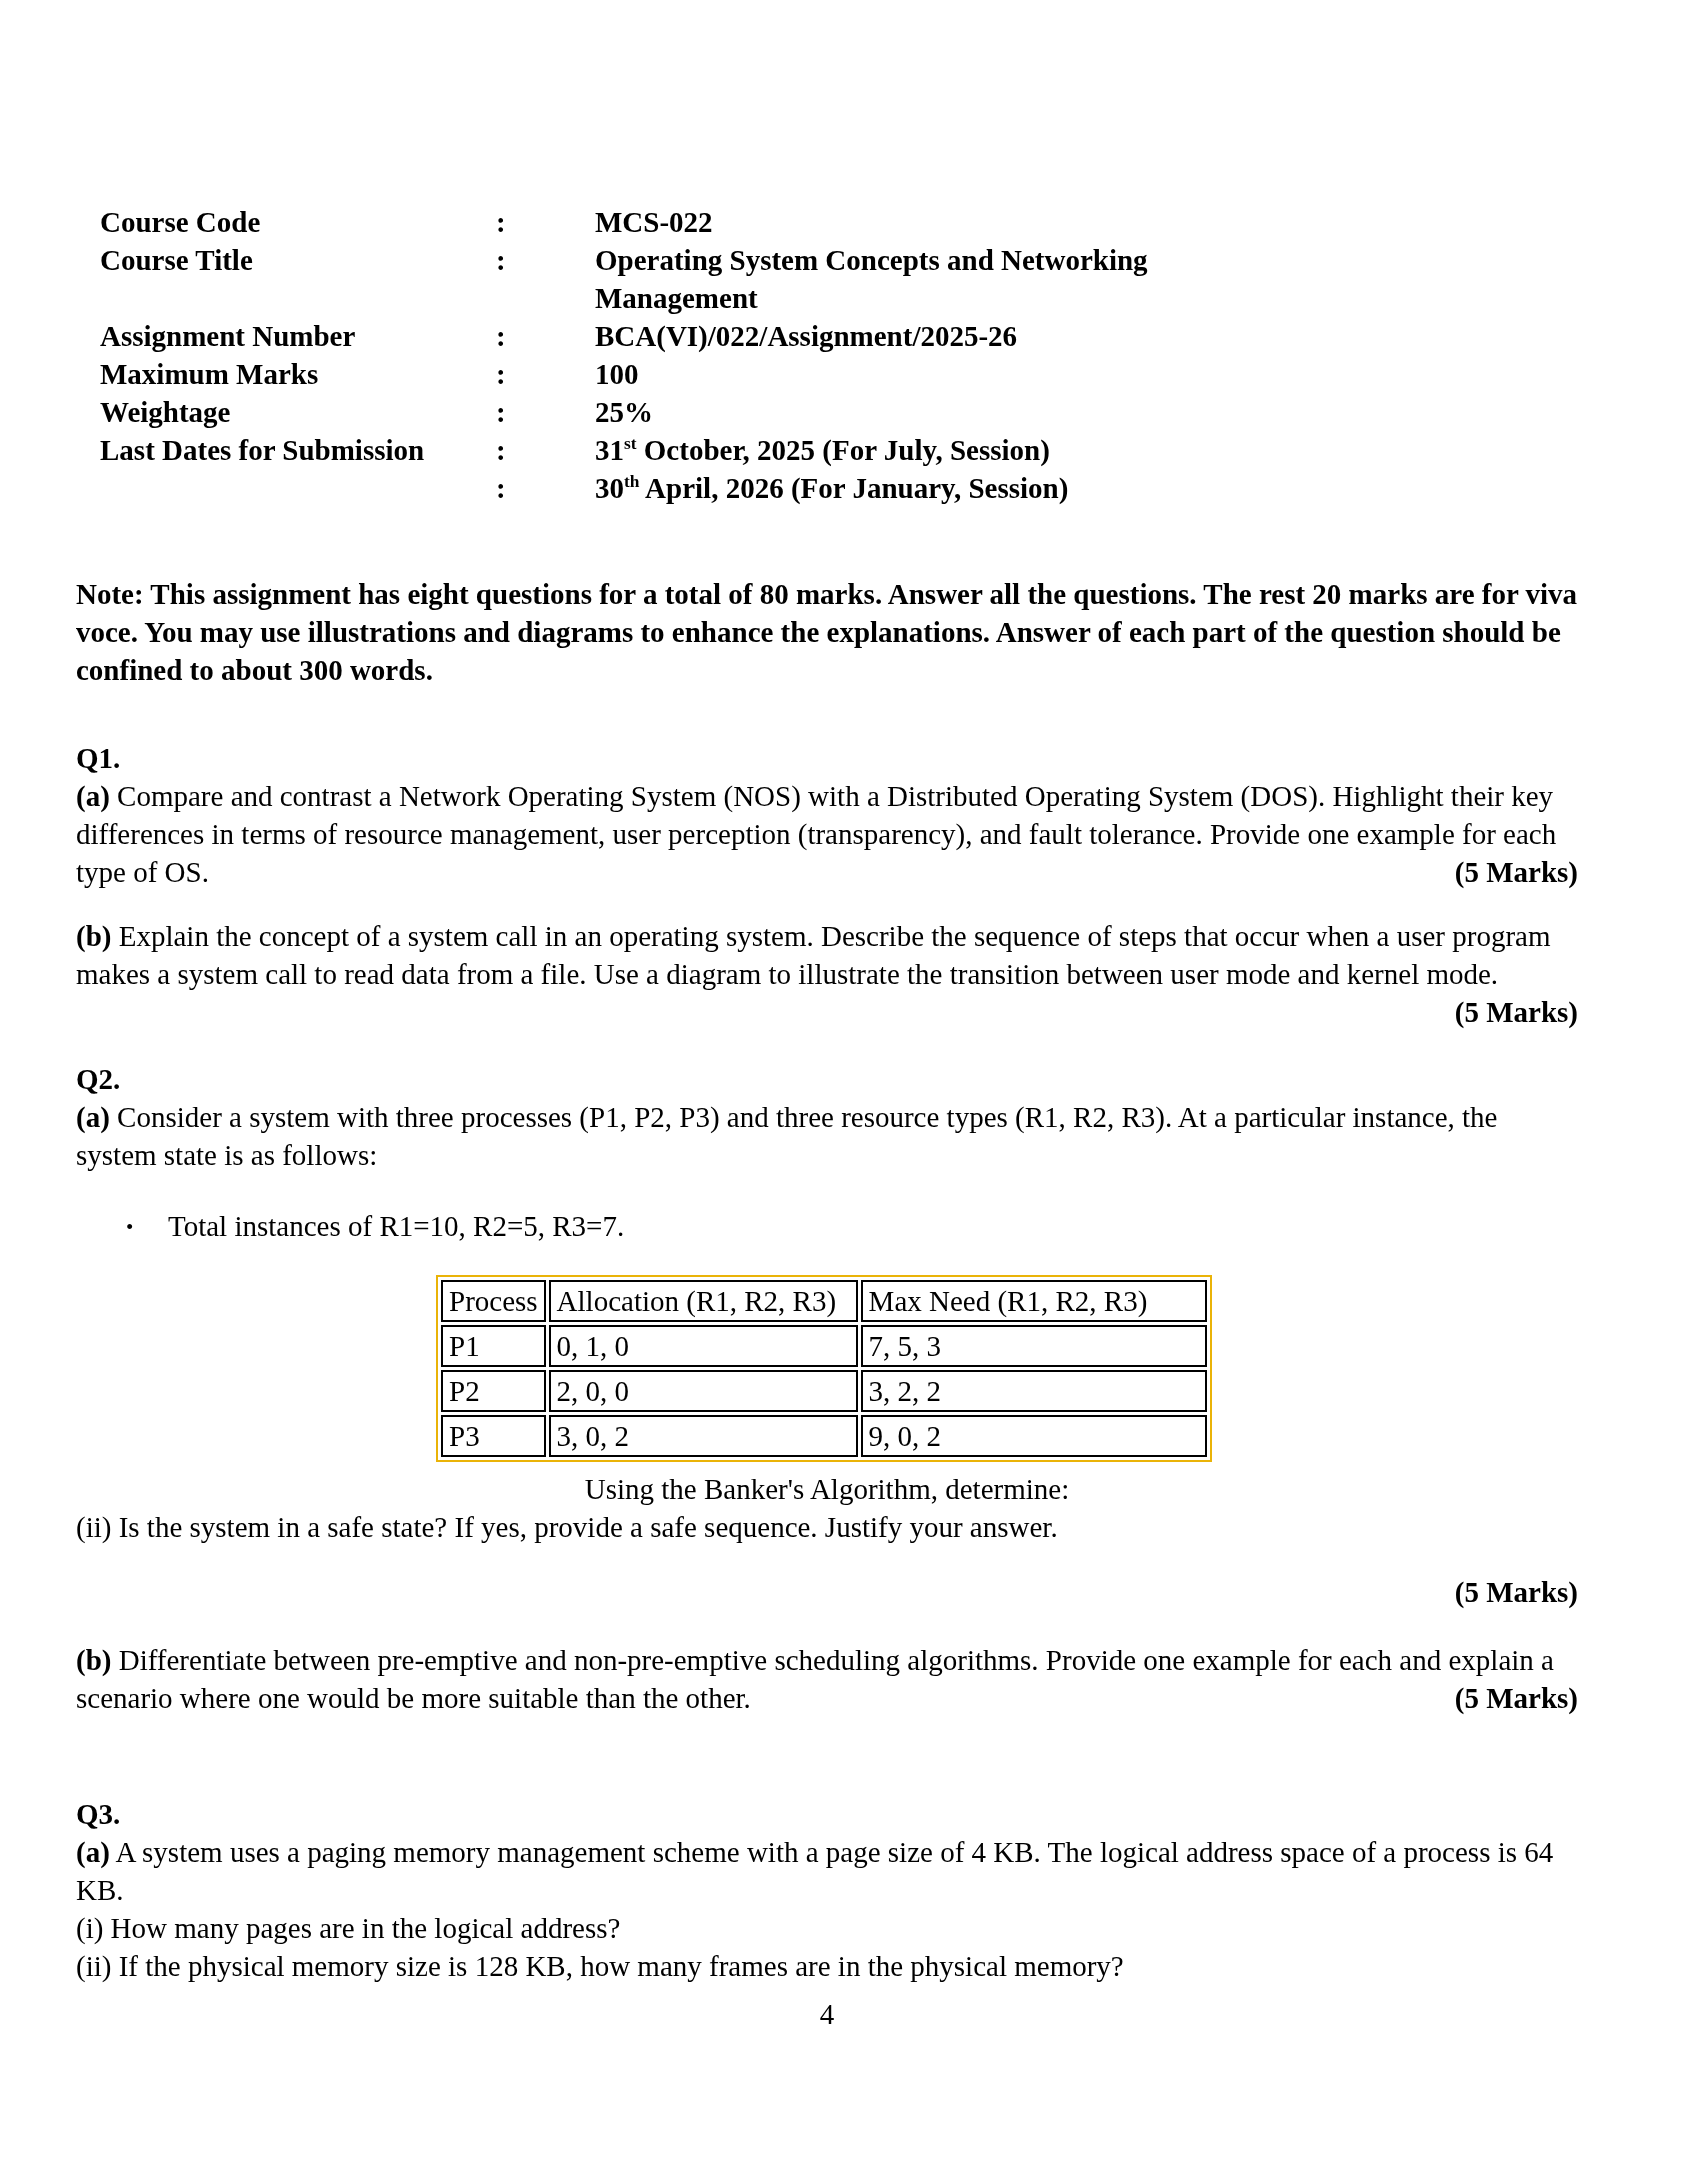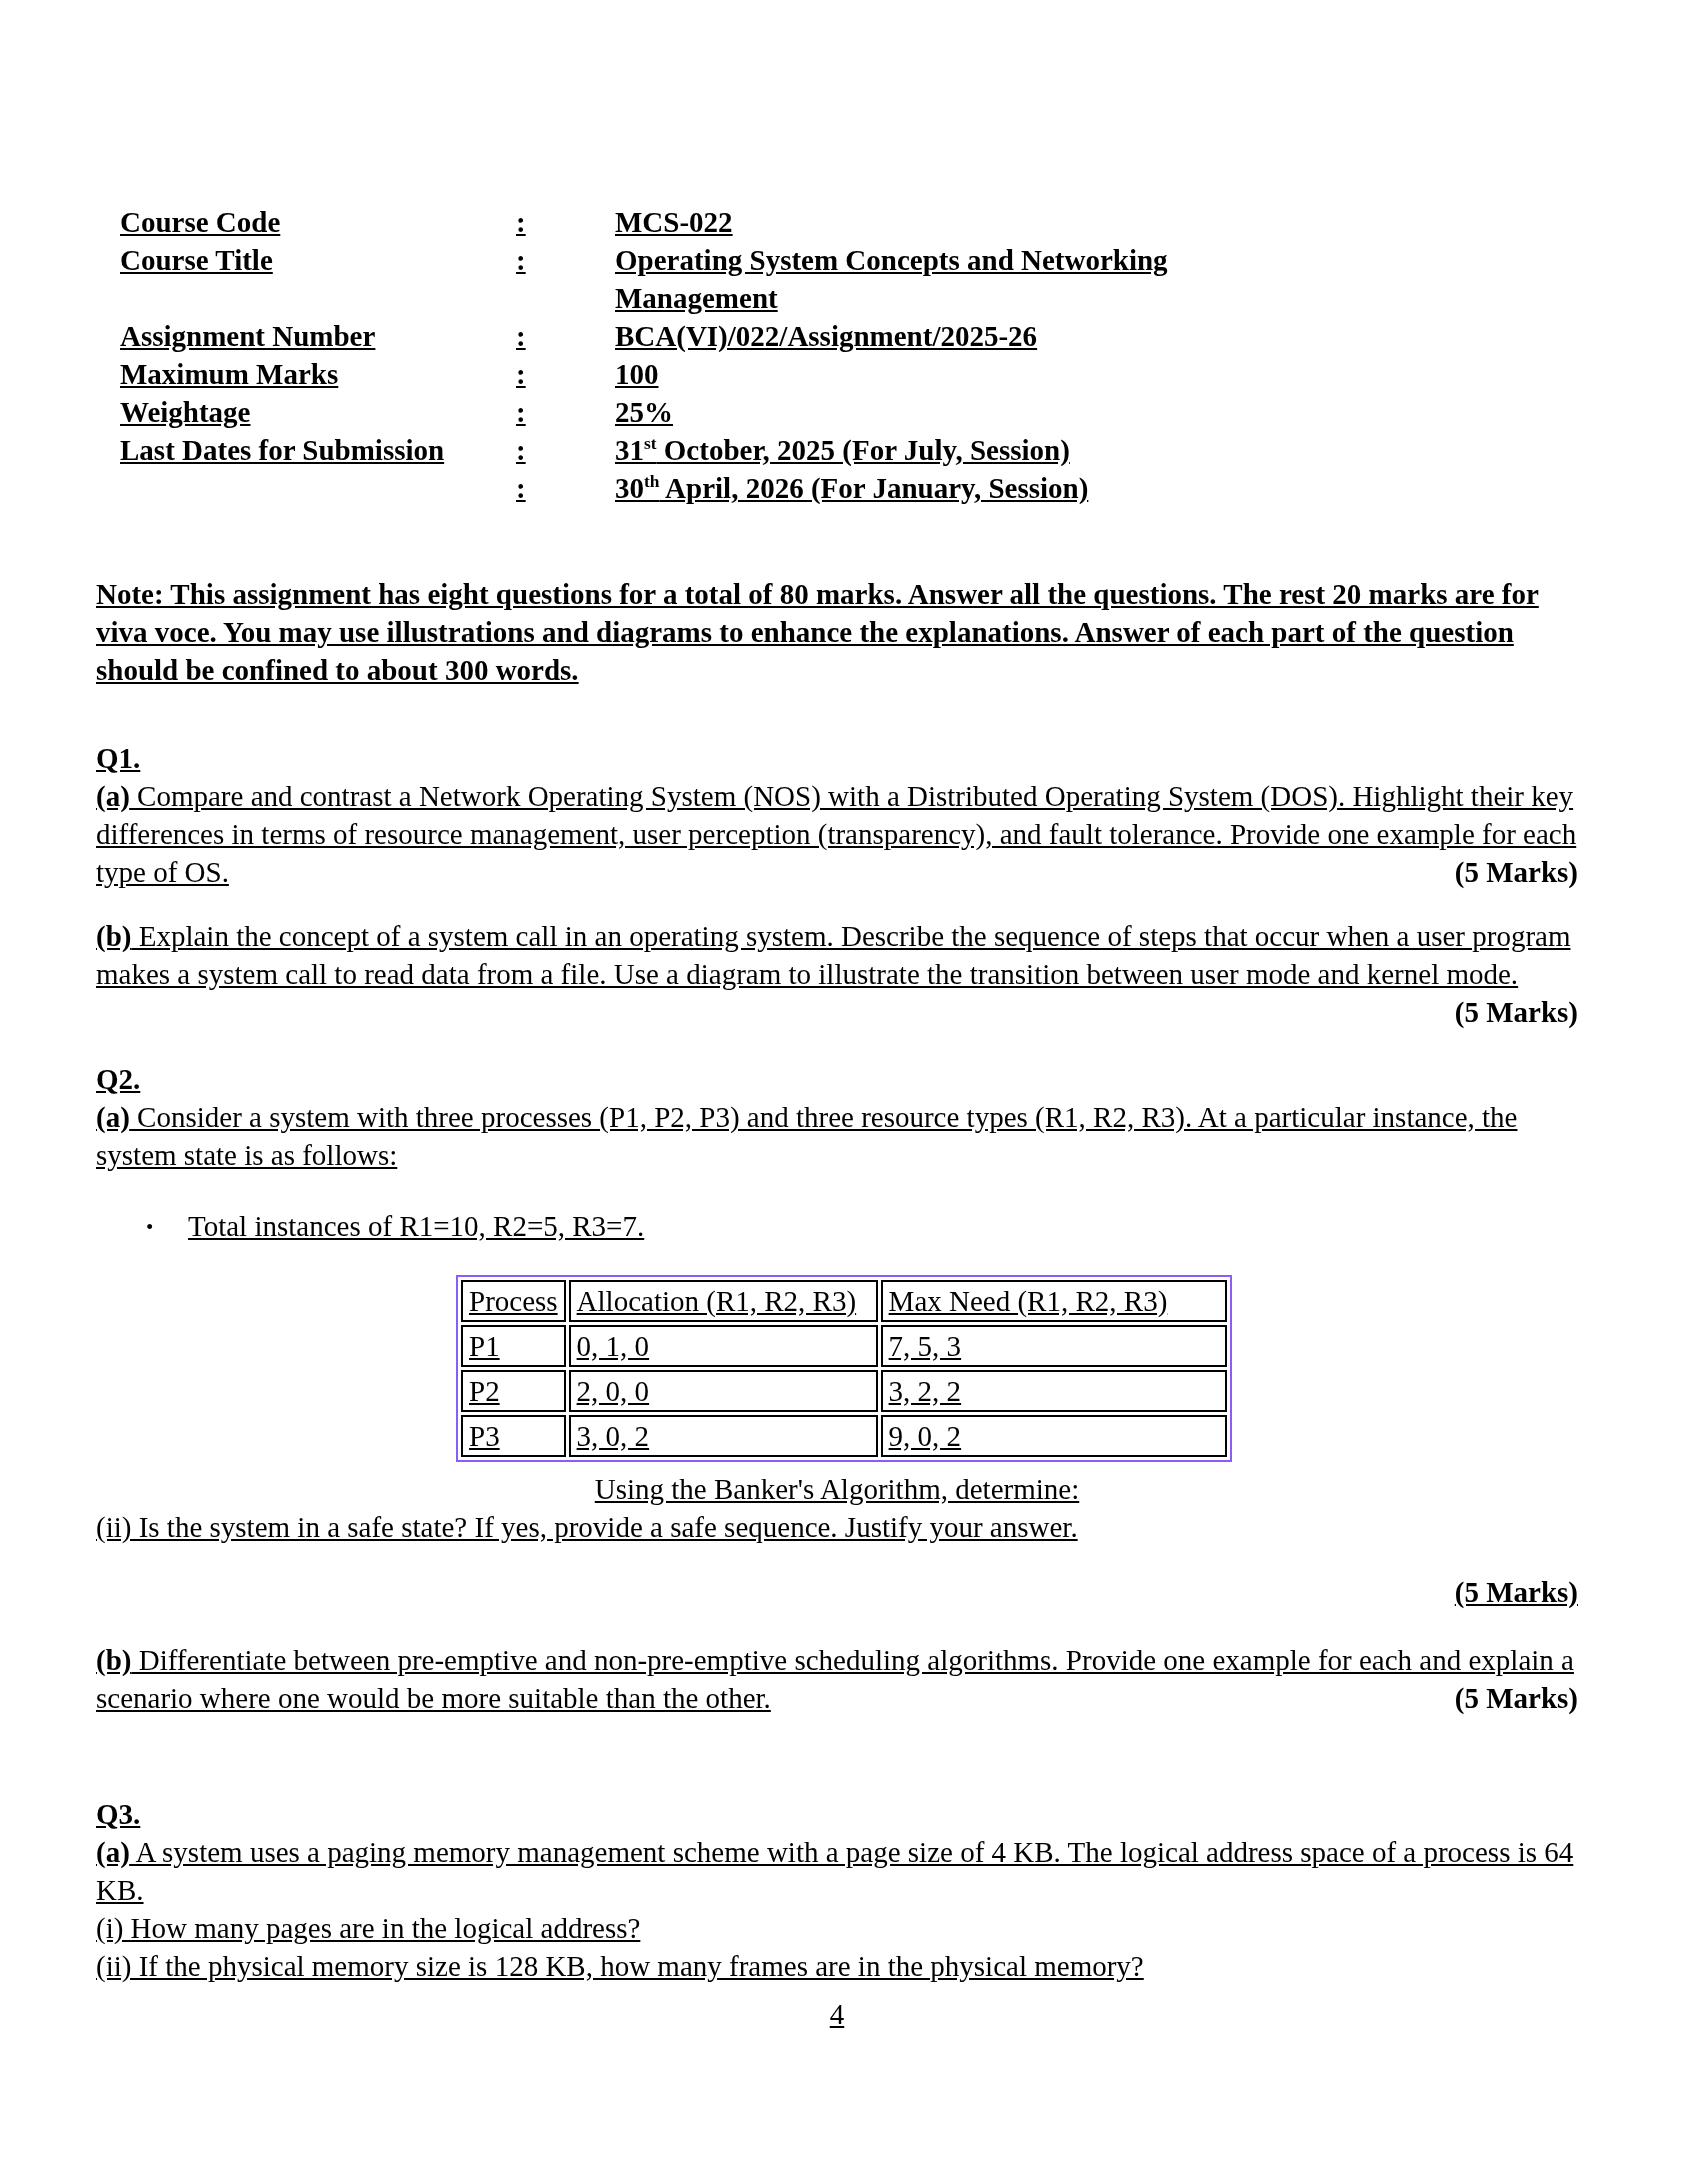--- a/index.html
+++ b/index.html
@@ -2,21 +2,21 @@
 <html><head>
 <meta charset="utf-8">
 <style>
   * { margin: 0; padding: 0; box-sizing: border-box; }
   html, body { background: #ffffff; }
   body {
     width: 1683px; height: 2178px;
     font-family: "Liberation Serif", serif;
     font-size: 29px; color: #000;
   }
-  .page { padding: 203px 105px 0 96px; text-decoration: underline; }
+  .page { padding: 203px 105px 0 76px; }
   .line, p { line-height: 38px; }
 
   
   .header-block { margin-left: 24px; font-weight: bold; }
   .hrow { display: flex; line-height: 38px; }
   .hlabel { width: 396px; }
   .hcolon { width: 99px; }
   .hvalue { max-width: 693px; }
   sup.sp { font-size: 0.6em; vertical-align: super; line-height: 0; }
 
@@ -33,21 +33,21 @@
   .with-marks::after { content: ""; display: block; clear: both; }
   .marks { float: right; font-weight: bold; }
   .marks-line { margin-top: 27px; text-align: right; font-weight: bold; line-height: 38px; }
 
   .bullet-line { margin-top: 33px; padding-left: 50px; line-height: 38px; }
   .bullet-glyph { display: inline-block; width: 42px; font-size: 0.72em; vertical-align: 2px; }
 
   .banker-table {
     margin-top: 29px; margin-left: 360px;
     border-collapse: separate; border-spacing: 3px;
-    border: 2px solid #8b5cf6;
+    border: 2px solid #eab308;
   }
   .banker-table td {
     border: 2px solid #000;
     height: 42px; padding: 0 6px;
     vertical-align: middle; text-align: left;
   }
   .col-process { width: 103px; }
   .col-alloc  { width: 309px; }
   .col-max    { width: 346px; }
 

